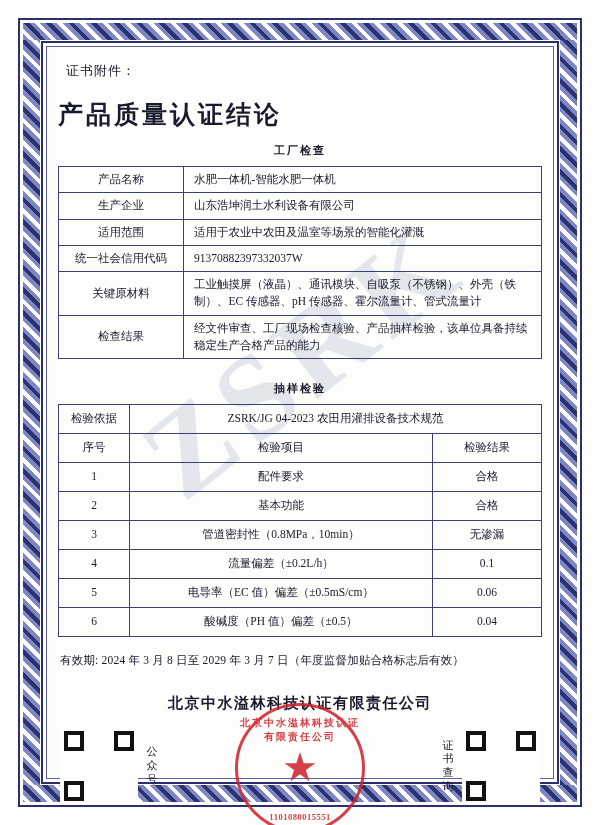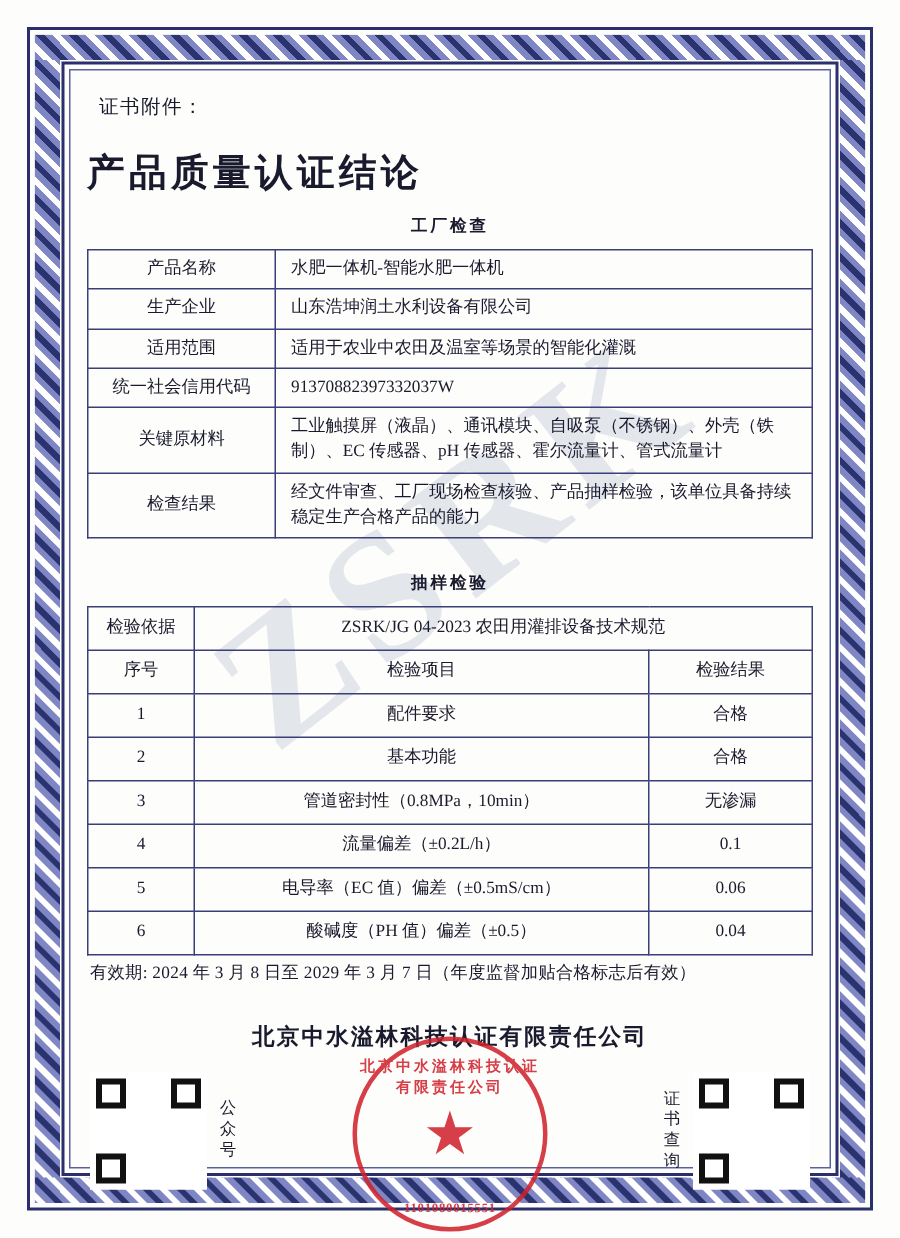--- a/index.html
+++ b/index.html
@@ -142,21 +142,21 @@
   .tbl2 td {
     text-align: center;
     height: 20px;
   }
   .tbl2 .c-no { width: 58px; }
   .tbl2 .c-res { width: 96px; }
   .tbl2 .basis-val { text-align: center; }
 
   .validity {
     font-size: 11.5px;
-    margin-top: 4px;
+    margin-top: 16px;
     margin-left: 2px;
     letter-spacing: 0.2px;
   }
 
   .issuer {
     text-align: center;
     font-size: 15px;
     font-weight: bold;
     letter-spacing: 1.5px;
     margin-top: 26px;

